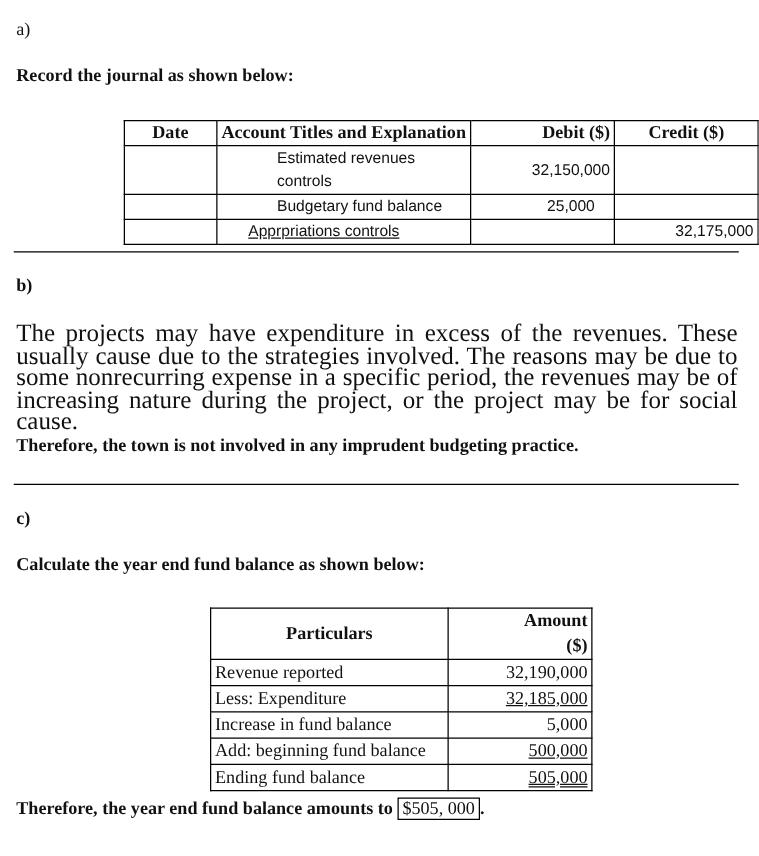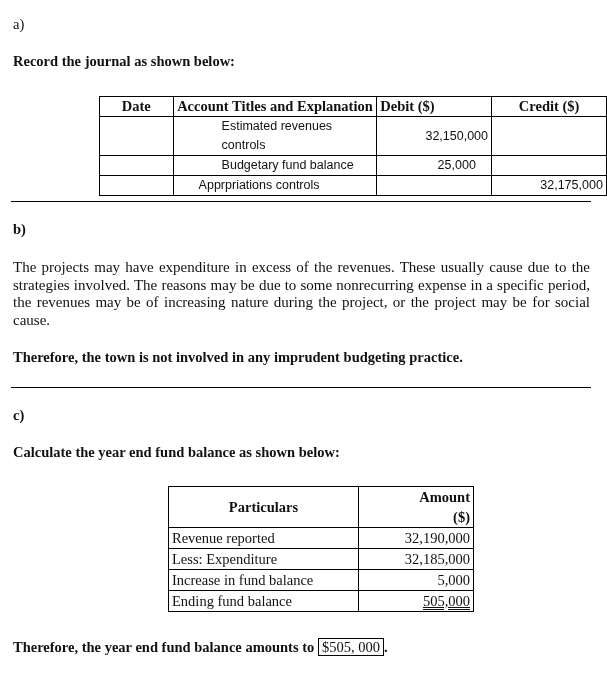--- a/index.html
+++ b/index.html
@@ -15,49 +15,49 @@
   table { border-collapse: collapse; position: absolute; }
   
   .jt { left: 99px; top: 96px; }
   .jt td, .jt th { border: 1px solid #000; height: 19px; padding: 0 3px; line-height: 19px; }
   .jt th { font-family: "Liberation Serif", serif; font-weight: bold; font-size: 14.5px; margin-top: 17px; }
   .jt td { font-family: "Liberation Sans", sans-serif; font-size: 12.5px; padding-left: 48px; }
   .jt .c-date { width: 34px; }
   .jt .c-acct { width: 206px; text-align: left; }
   .jt .c-deb { width: 63px; text-align: center; }
   .jt .c-cred { width: 63px; text-align: center; }
-  .jt .indent { padding-left: 25px; }
+  .jt .indent { padding-left: 25px; text-decoration: underline; }
   .jt td.c-acct { border-left: 1px solid #000; }
 
-  .para { left: 13px; width: 577px; text-align: justify; line-height: 17.5px; font-size: 15px; }
+  .para { left: 13px; width: 577px; text-align: justify; line-height: 17.5px; font-size: 20px; }
 
   
   .ft { left: 168px; top: 486px; }
   .ft td, .ft th { border: 1px solid #000; padding: 0 3px; height: 20px; line-height: 20px; font-size: 14.5px; }
   .ft th { font-weight: bold; }
   .ft .c-part { width: 183px; text-align: left; }
   .ft th.c-part { text-align: center; }
   .ft .c-amt { width: 69px; text-align: right; padding-left: 42px; }
-  .u1 { }
+  .u1 { text-decoration: underline; }
   .u2 { text-decoration: underline double; }
 
   .answer-box { border: 1px solid #000; padding: 0 3px; }
 </style>
 </head>
 <body>
 
 <div class="abs label" style="top:16px;">a)</div>
 <div class="abs label bold" style="top:53px;">Record the journal as shown below:</div>
 
 <table class="jt">
   <tbody>
       <tr>
     <th class="c-date">Date</th>
     <th class="c-acct" style="text-align:center">Account Titles and Explanation</th>
-    <th class="c-deb" style="text-align:left">Debit ($)</th>
+    <th class="c-deb" style="text-align:right">Debit ($)</th>
     <th class="c-cred" style="text-align:center">Credit ($)</th>
   </tr>
   <tr>
     <td class="c-date"></td>
     <td class="c-acct">Estimated revenues controls</td>
     <td class="c-deb">32,150,000</td>
     <td class="c-cred"></td>
   </tr>
   <tr>
     <td class="c-date"></td>
@@ -97,20 +97,24 @@
   </tr>
   <tr>
     <td class="c-part">Less: Expenditure</td>
     <td class="c-amt u1">32,185,000</td>
   </tr>
   <tr>
     <td class="c-part">Increase in fund balance</td>
     <td class="c-amt">5,000</td>
   </tr>
   <tr>
+    <td class="c-part">Add: beginning fund balance</td>
+    <td class="c-amt u1">500,000</td>
+  </tr>
+  <tr>
     <td class="c-part">Ending fund balance</td>
     <td class="c-amt u2">505,000</td>
   </tr>
 </tbody>
   </table>
 
 <div class="abs label bold" style="top:639px;">
   <span>Therefore, the year end fund balance amounts to</span>
   <span class="answer-box" style="font-weight:normal;">$505, 000</span><span>.</span>
 </div>

